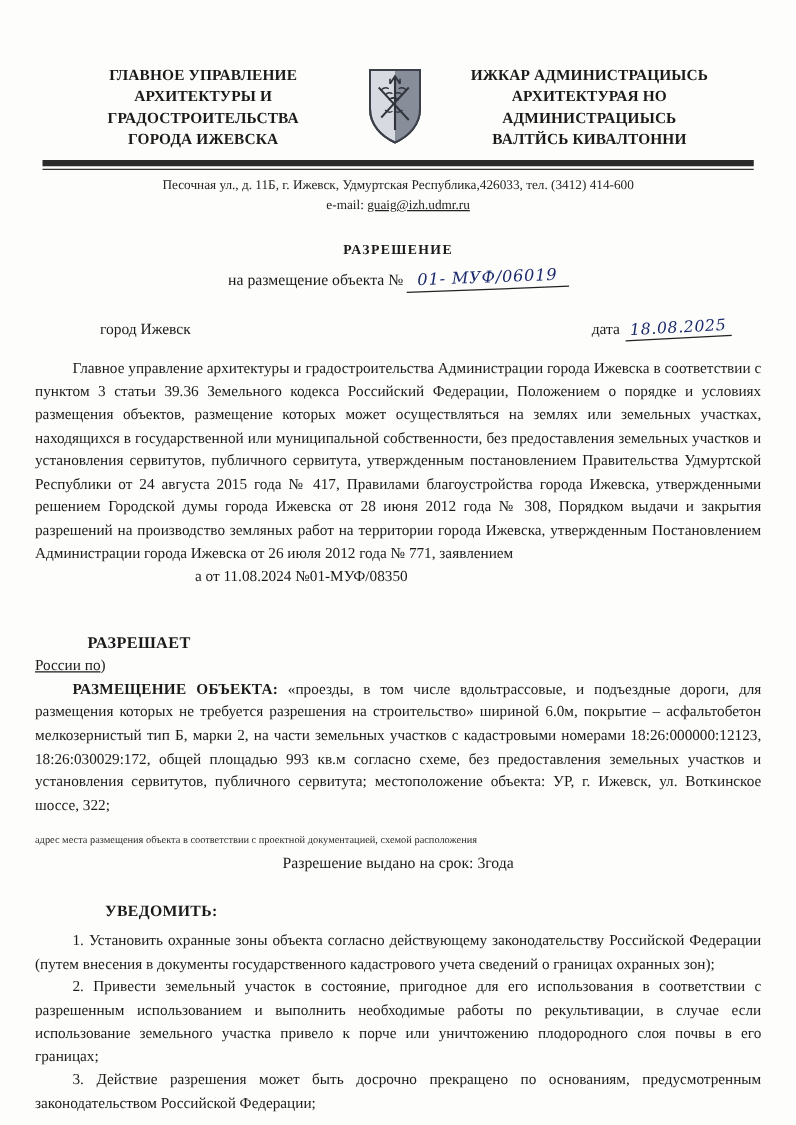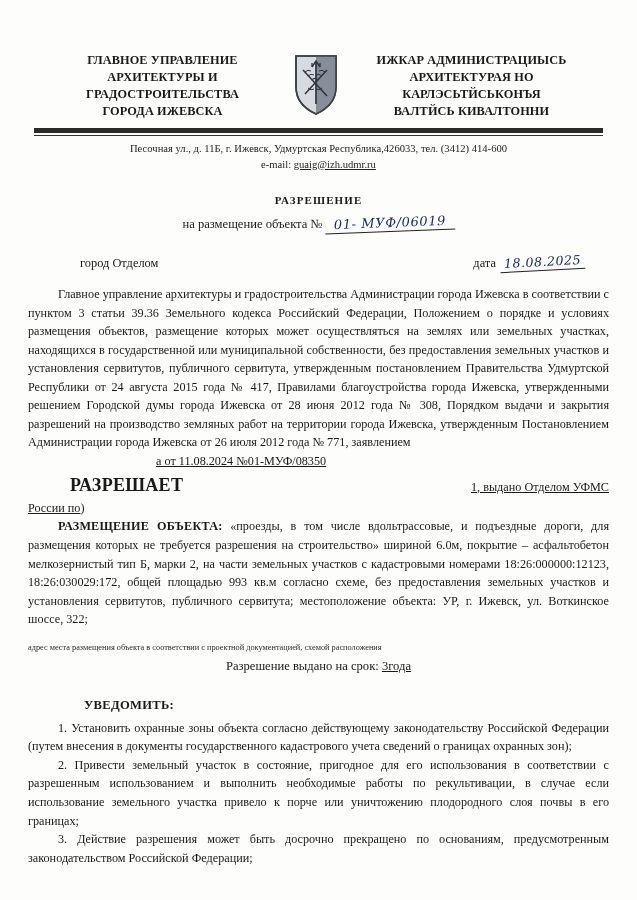--- a/index.html
+++ b/index.html
@@ -142,33 +142,34 @@
     text-justify: inter-word;
   }
   .body p { margin: 0; }
   .indent { text-indent: 30px; }
 
   .app-line {
     margin: 2px 0 0 0;
     padding-left: 128px;
     font-size: 12.2px;
   }
-  .u { text-decoration: underline; }
+  .u { }
 
   .permits-row {
     display: flex;
     justify-content: space-between;
     align-items: baseline;
     margin-top: 1px;
   }
   .permits-label {
     font-weight: bold;
-    font-size: 18px;
+    font-size: 13px;
     padding-left: 42px;
     letter-spacing: 0.3px;
+    margin-top: 32px;
   }
   .permits-right {
     font-size: 12.2px;
     text-decoration: underline;
   }
   .russia-row {
     display: flex;
     justify-content: flex-start;
     align-items: baseline;
   }
@@ -249,21 +250,21 @@
           <path d="M26 26 q-3 -3 -6 -1"></path>
           <path d="M15 34 q3 3 6 1"></path>
             <path d="M29 34 q-3 3 -6 1"></path>
         </g>
       </svg>
     </div>
 
     <div class="lh-col right">
       <div>ИЖКАР АДМИНИСТРАЦИЫСЬ</div>
       <div>АРХИТЕКТУРАЯ НО</div>
-      <div>КАРЛЭСЬТЙСЬКОНЪЯ</div>
+      <div>АДМИНИСТРАЦИЫСЬ</div>
       <div>ВАЛТЙСЬ КИВАЛТОННИ</div>
     </div>
   </div>
 
   <div class="rules">
     <div class="rule-thick"></div>
     <div class="rule-gap"></div>
     <div class="rule-thin"></div>
   </div>
 
@@ -276,38 +277,37 @@
 
   <div class="title-block">
     <div class="doc-title">РАЗРЕШЕНИЕ</div>
     <div class="subtitle-row">
       <span>на размещение объекта №</span>
       <span class="hand">01- МУФ/06019</span>
     </div>
   </div>
 
   <div class="city-date">
-    <span>город Отделом</span>
+    <span>город Ижевск</span>
     <span class="date-wrap">
       <span>дата</span>
       <span class="hand-date">18.08.2025</span>
     </span>
   </div>
 
   <div class="body">
 
     <p class="indent">Главное управление архитектуры и градостроительства Администрации города Ижевска в соответствии с пунктом 3 статьи 39.36 Земельного кодекса Российский Федерации, Положением о порядке и условиях размещения объектов, размещение которых может осуществляться на землях или земельных участках, находящихся в государственной или муниципальной собственности, без предоставления земельных участков и установления сервитутов, публичного сервитута, утвержденным постановлением Правительства Удмуртской Республики от 24 августа 2015 года № 417,  Правилами благоустройства города Ижевска, утвержденными решением Городской думы города Ижевска от 28 июня 2012 года № 308, Порядком выдачи и закрытия разрешений на производство земляных работ на территории города Ижевска, утвержденным Постановлением Администрации города Ижевска от 26 июля 2012 года № 771,    заявлением</p>
 
     <p class="app-line">
       <span class="u">а  от 11.08.2024   №01-МУФ/08350</span>
     </p>
 
     <div class="permits-row">
       <span class="permits-label">РАЗРЕШАЕТ</span>
-      <span class="permits-right">1, выдано Отделом УФМС</span>
     </div>
 
     <div class="russia-row">
       <span class="russia-left">России  по</span>
       <span class="russia-paren">)</span>
     </div>
 
     <p class="indent">
       <span class="obj-label">РАЗМЕЩЕНИЕ ОБЪЕКТА:</span>
       <span>«проезды, в том числе вдольтрассовые, и подъездные дороги, для размещения которых не требуется разрешения на строительство» шириной 6.0м, покрытие – асфальтобетон мелкозернистый тип Б, марки 2, на части земельных участков с кадастровыми номерами 18:26:000000:12123, 18:26:030029:172,   общей площадью 993 кв.м  согласно схеме,  без предоставления  земельных  участков  и установления  сервитутов,   публичного  сервитута; местоположение объекта:  УР,   г. Ижевск, ул. Воткинское шоссе, 322;</span>

